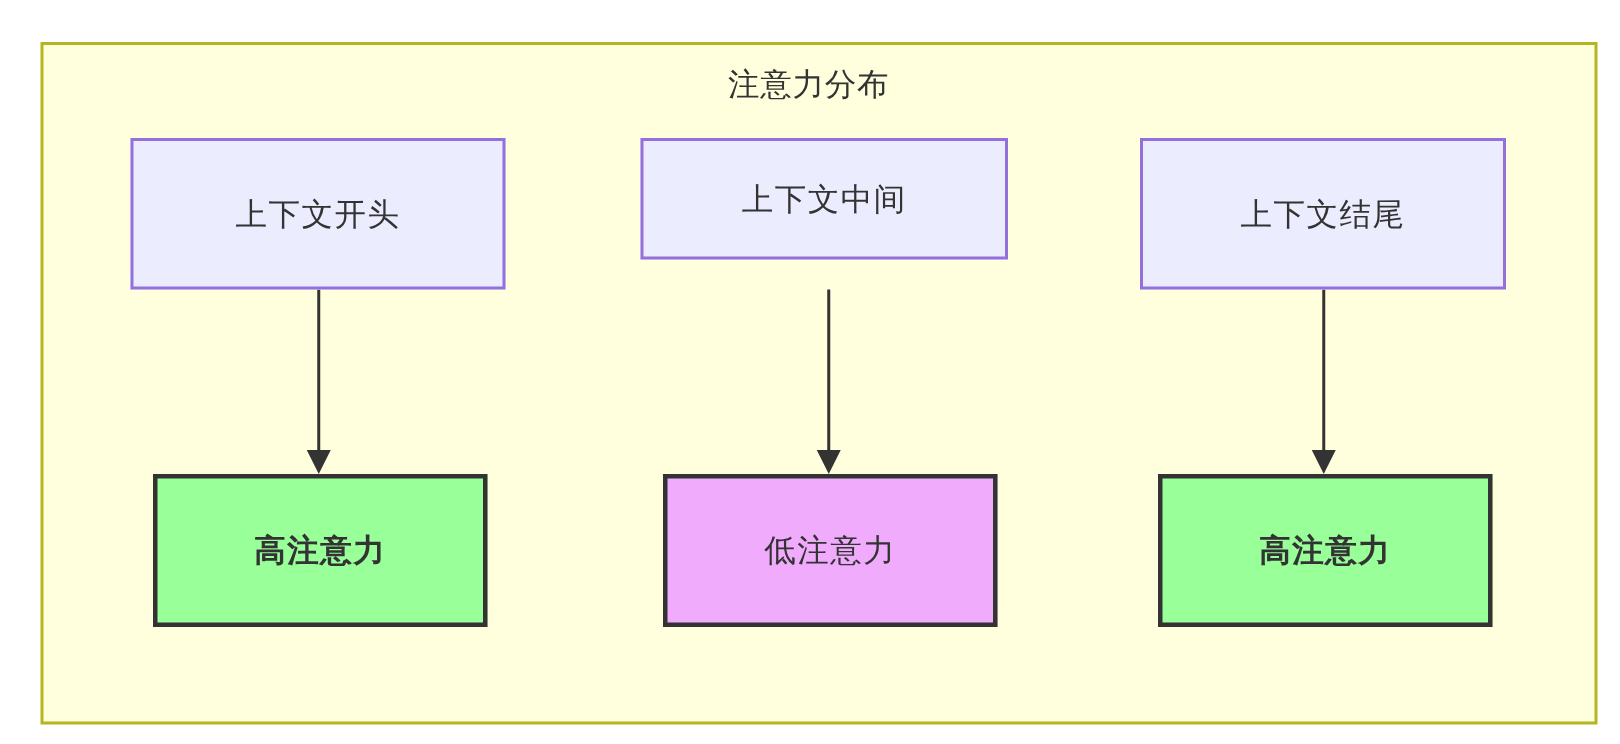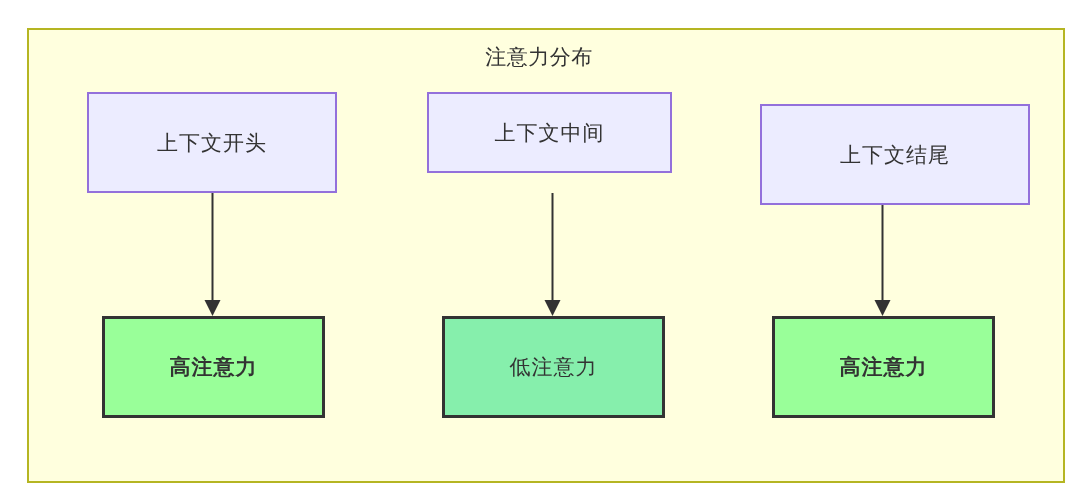--- a/index.html
+++ b/index.html
@@ -62,28 +62,28 @@
     border: 2px solid #9370db;
   }
 
   .node-high {
     background: #99ff99;
     border: 3px solid #333333;
     font-weight: bold;
   }
 
   .node-low {
-    background: #86efac;
+    background: #f0abfc;
     border: 3px solid #333333;
   }
 
   
   #node-ctx-start  { left: 87px;  top: 92px;  width: 250px; height: 101px; }
   #node-ctx-middle { left: 427px; top: 92px;  width: 245px; height: 81px; }
-  #node-ctx-end    { left: 760px; top: 104px;  width: 270px; height: 101px; }
+  #node-ctx-end    { left: 760px; top: 92px;  width: 244px; height: 101px; }
 
   
   #node-attn-start  { left: 102px; top: 316px; width: 223px; height: 102px; }
   #node-attn-middle { left: 442px; top: 316px; width: 223px; height: 102px; }
   #node-attn-end    { left: 772px; top: 316px; width: 223px; height: 102px; }
 
   
   .edge-layer {
     position: absolute;
     left: 0;

